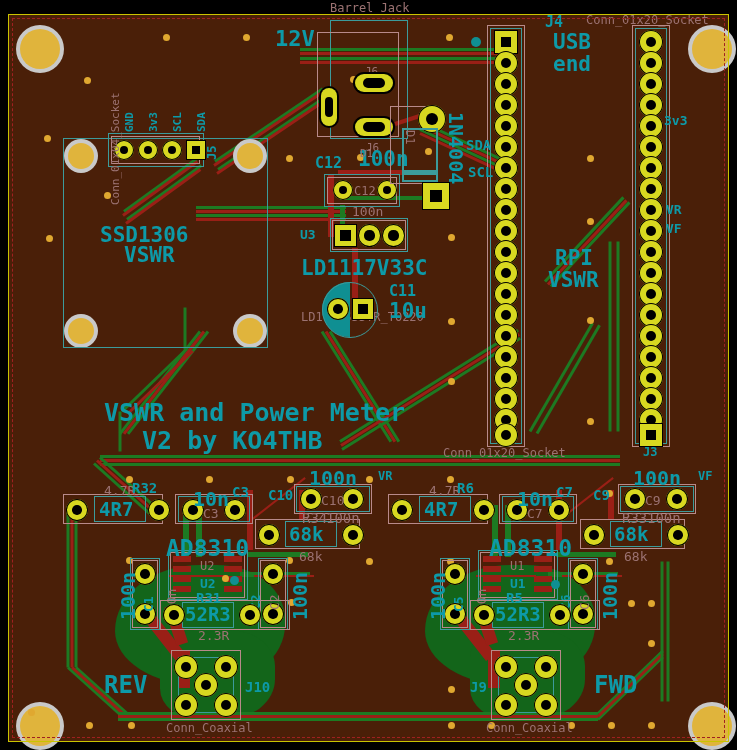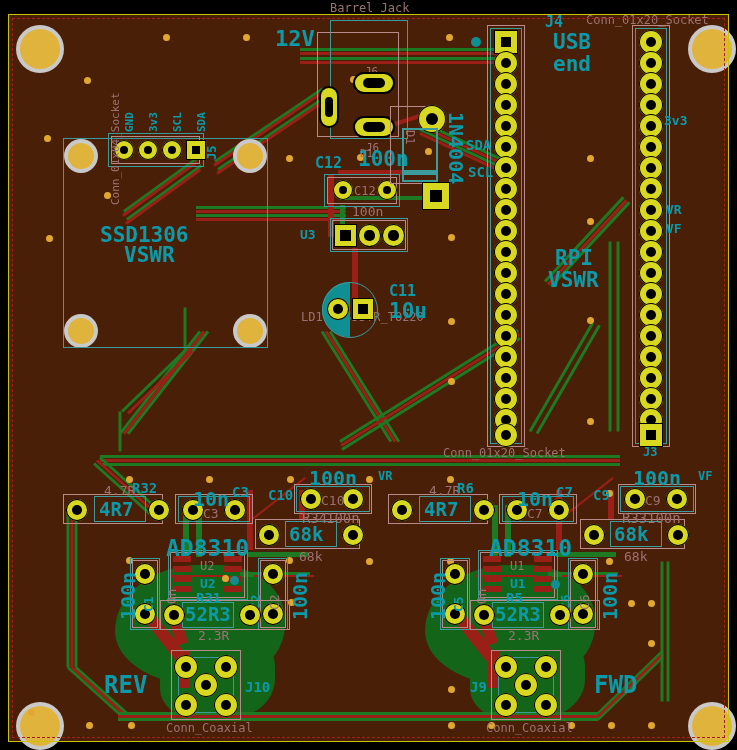--- a/index.html
+++ b/index.html
@@ -268,20 +268,21 @@
   <div class="t t-silk" style="left:360px;top:148px;font-size:11px;">D1</div>
   <div class="t t-fab rot90b" style="left:466px;top:112px;font-size:20px;">1N4004</div>
 
   <div class="court" style="left:330px;top:218px;width:78px;height:34px;"></div>
   <div class="silk" style="left:332px;top:220px;width:74px;height:30px;"></div>
   <div class="pad-sq" style="left:334px;top:224px;width:23px;height:23px;"></div>
   <div class="pad-th" style="left:358px;top:224px;width:23px;height:23px;"></div>
   <div class="pad-th" style="left:382px;top:224px;width:23px;height:23px;"></div>
   <div class="t t-fab" style="left:300px;top:228px;font-size:13px;">U3</div>
   <div class="t t-silk" style="left:301px;top:263px;font-size:12px;margin-top:48px;">LD1117S33TR_TO220</div>
+  <div class="t t-fab" style="left:301px;top:258px;font-size:21px;">LD1117V33C</div>
 
   <div class="abs" style="left:322px;top:282px;width:28px;height:55px;background:#0f8f92;border-radius:28px 0 0 28px;"></div>
   <div class="abs" style="left:322px;top:282px;width:56px;height:56px;border-radius:50%;border:1px solid #3c9b9b;box-sizing:border-box;"></div>
   <div class="pad-th" style="left:327px;top:298px;width:22px;height:22px;"></div>
   <div class="pad-sq" style="left:352px;top:298px;width:22px;height:22px;"></div>
   <div class="t t-fab" style="left:389px;top:284px;font-size:15px;">C11</div>
   <div class="t t-fab" style="left:389px;top:301px;font-size:21px;">10u</div>
 
   <div class="court" style="left:490px;top:28px;width:32px;height:416px;"></div>
   <div class="silk" style="left:487px;top:25px;width:38px;height:422px;"></div>
@@ -339,20 +340,22 @@
   <div class="pad-th" style="left:639px;top:345px;width:24px;height:24px;"></div>
   <div class="pad-th" style="left:639px;top:366px;width:24px;height:24px;"></div>
   <div class="pad-th" style="left:639px;top:387px;width:24px;height:24px;"></div>
   <div class="pad-th" style="left:639px;top:408px;width:24px;height:24px;"></div>
   <div class="pad-sq" style="left:639px;top:423px;width:24px;height:24px;"></div>
 
   <div class="t t-fab" style="left:664px;top:114px;font-size:13px;">3v3</div>
   <div class="t t-fab" style="left:666px;top:203px;font-size:13px;">VR</div>
   <div class="t t-fab" style="left:666px;top:222px;font-size:13px;">VF</div>
 
+  <div class="t t-fab" style="left:104px;top:400px;font-size:25px;font-weight:bold;">VSWR and Power Meter</div>
+  <div class="t t-fab" style="left:142px;top:428px;font-size:25px;font-weight:bold;">V2 by KO4THB</div>
 
   <div class="silk" style="left:63px;top:494px;width:100px;height:30px;"></div>
   <div class="court" style="left:94px;top:496px;width:52px;height:26px;"></div>
   <div class="pad-th" style="left:66px;top:499px;width:22px;height:22px;"></div>
   <div class="pad-th" style="left:148px;top:499px;width:22px;height:22px;"></div>
   <div class="t t-silk" style="left:104px;top:484px;font-size:13px;">4.7R</div>
   <div class="t t-fab" style="left:132px;top:481px;font-size:14px;">R32</div>
   <div class="t t-fab" style="left:99px;top:500px;font-size:19px;">4R7</div>
 
   <div class="silk" style="left:175px;top:494px;width:78px;height:30px;"></div>

